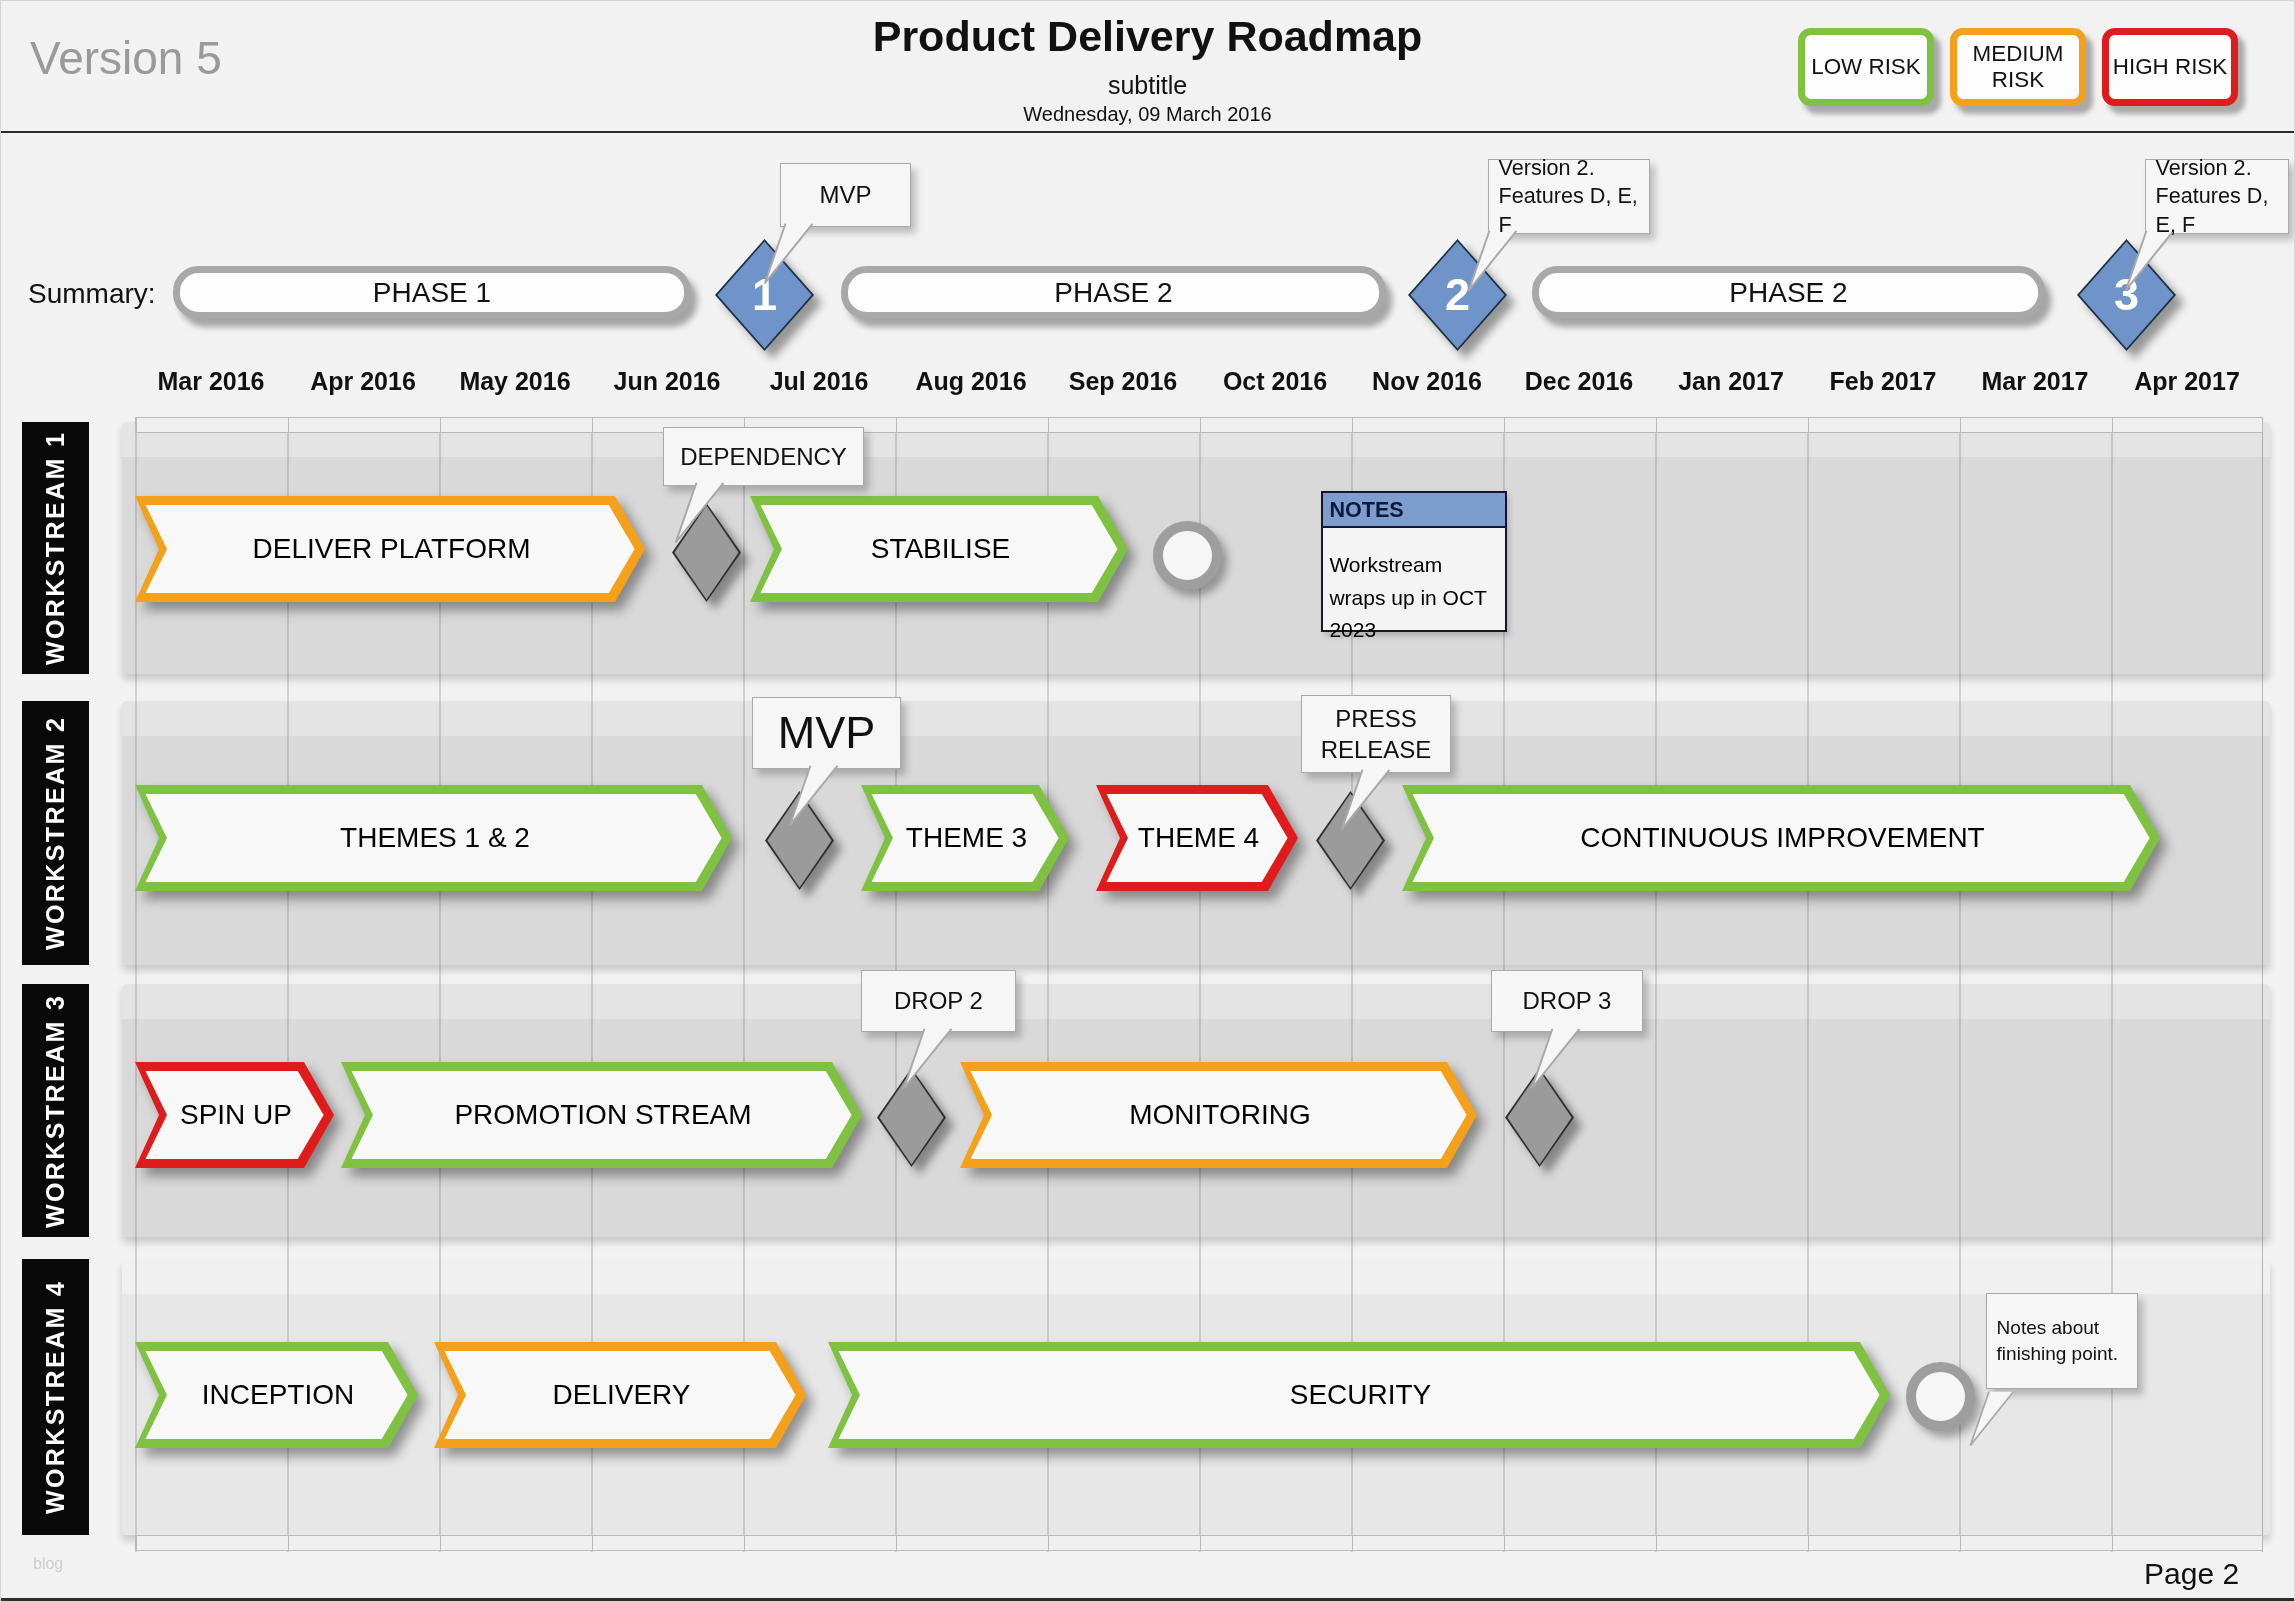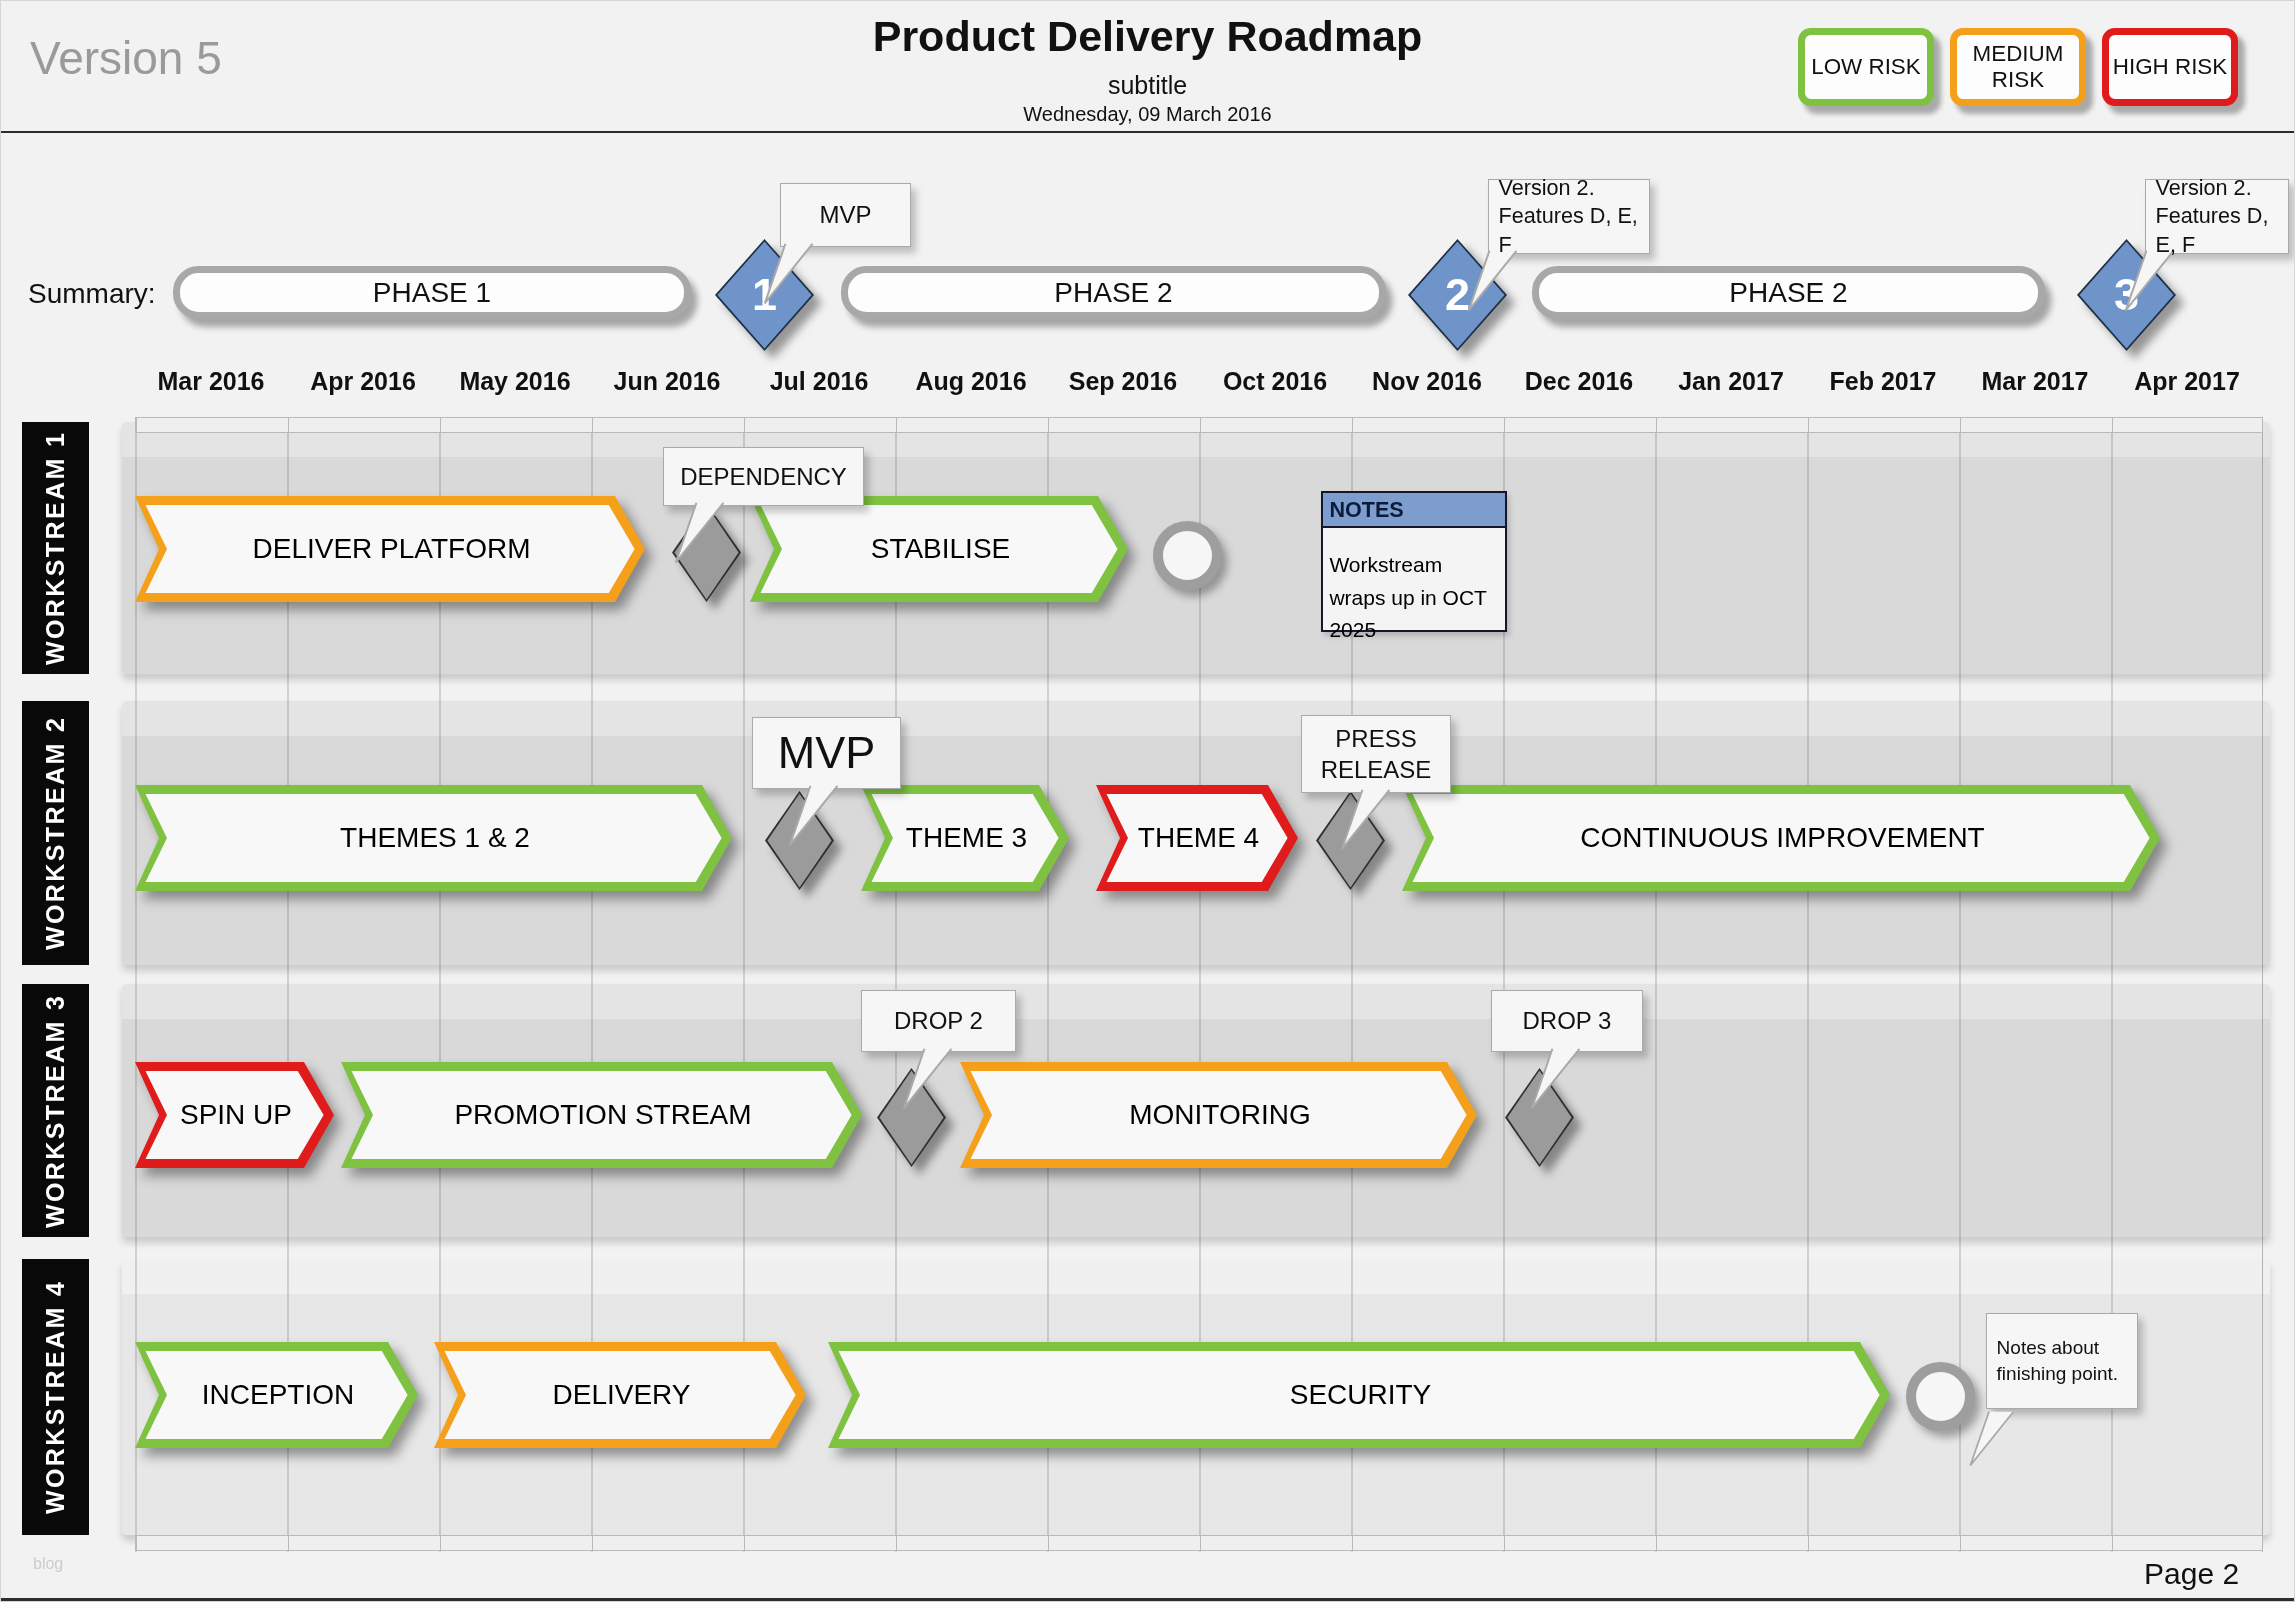--- a/index.html
+++ b/index.html
@@ -64,21 +64,21 @@
              clip-path:polygon(0 0, calc(100% - 26px) 0, 100% 50%, calc(100% - 26px) 100%, 0 100%, 21.6px 50%); }
   .low    .s-outer { background:#7fc242; }
   .medium .s-outer { background:#f5a01a; }
   .high   .s-outer { background:#e01b1b; }
   .bar-label { position:absolute; inset:0; display:flex; align-items:center; justify-content:center;
                font-size:28px; color:#000; z-index:2; padding:0 32px 0 35px; text-align:right; }
   
   .callout { position:absolute; background:#f6f6f6; border:1.6px solid #a9a9a9;
              box-shadow:4.8px 5.6px 7.2px rgba(0,0,0,.22); z-index:5;
              display:flex; flex-direction:column; align-items:center; justify-content:center;
-             text-align:center; font-size:24px; line-height:1.3; padding:6.4px 9.6px;margin-top:20px; }
+             text-align:center; font-size:24px; line-height:1.3; padding:6.4px 9.6px; }
   .callout .tail { position:absolute; bottom:-59px; z-index:-1; }
   .callout-left { align-items:flex-start; text-align:left; }
   .mvp-big { font-size:45px; }
   .note-small { font-size:19px; line-height:1.35; }
   
   .notesbox { position:absolute; left:1320px; top:490px; width:186px; height:141px;
               background:#f4f4f4; border:2.4px solid #15152c; z-index:4; box-shadow:3.2px 4px 5.6px rgba(0,0,0,.18); }
   .notes-head { height:35px; background:#7d9dcf; border-bottom:2.4px solid #15152c;
                 display:flex; align-items:center; padding-left:6.4px;
                 font-size:21.6px; font-weight:bold; color:#0d1b3a; }
@@ -211,21 +211,21 @@
   <div class="callout" style="left:662px; top:426px; width:201px; height:59px;">
     <span>DEPENDENCY</span>
     <svg class="tail" style="left:9.6px;" width="56" height="62" viewBox="0 0 70 78">
       <polygon points="28,1 62,1 2,76" fill="#f6f6f6"></polygon>
         <path d="M28,1 L2,76 L62,1" fill="none" stroke="#a9a9a9" stroke-width="2.5"></path>
     </svg>
   </div>
   <div class="endcircle" style="left:1152px; top:520px;"></div>
   <div class="notesbox">
     <div class="notes-head">NOTES</div>
-    <div class="notes-body">Workstream wraps up in OCT 2025</div>
+    <div class="notes-body">Workstream wraps up in OCT 2023</div>
   </div>
 
   <div class="bar low" style="left:134px; top:784px; width:597px;">
     <div class="shape">
         <div class="s-outer"></div>
         <div class="s-inner"></div>
       </div>
     <span class="bar-label">THEMES 1 &amp; 2</span>
   </div>
   <div class="gdiamond" style="left:764px; top:790px;">

